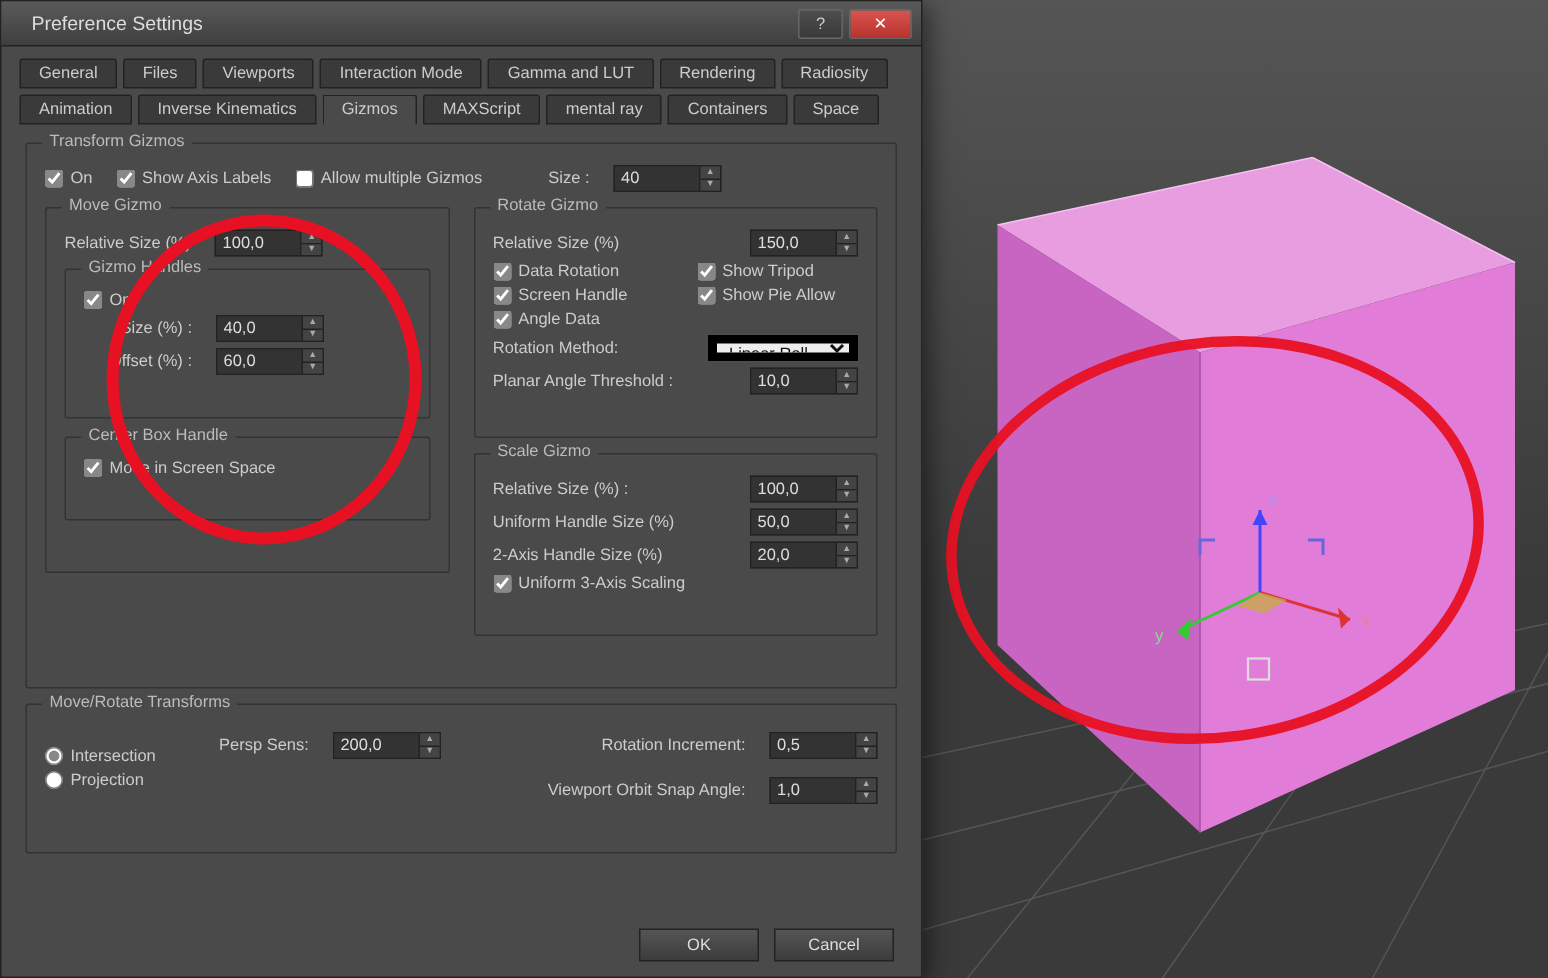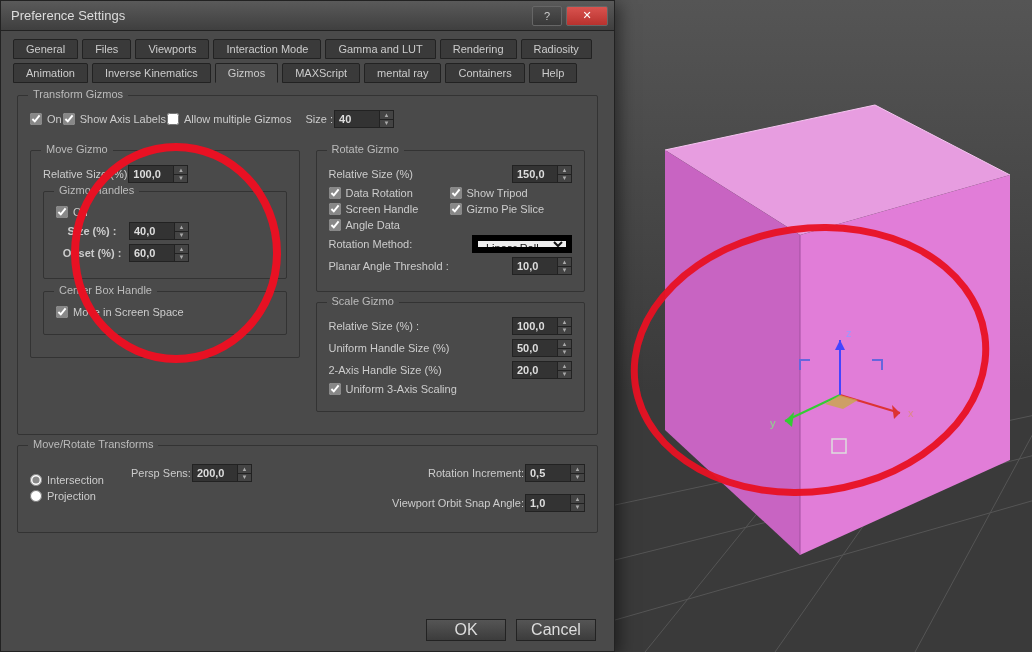--- a/index.html
+++ b/index.html
@@ -10,21 +10,21 @@
   background: linear-gradient(#555 0%, #3a3a3a 60%);
 }
 
 .dialog {
   position: absolute; left: 0; top: 0; width: 615px; height: 652px;
   background: #4a4a4a; border: 1px solid #222;
   box-shadow: 4px 4px 16px rgba(0,0,0,.5);
 }
 .titlebar {
   height: 30px; background: linear-gradient(#5a5a5a,#3f3f3f);
-  display: flex; align-items: center; padding: 0 6px 0 10px;
+  display: flex; align-items: center; padding: 0 6px 0 20px;
   color: #ddd; font-size: 13px; border-bottom: 1px solid #222;
 }
 .titlebar .title { flex: 1; }
 .titlebar .btns { display: flex; gap: 4px; }
 .titlebar .wbtn {
   width: 30px; height: 20px; border: 1px solid #666; background: linear-gradient(#4e4e4e,#393939);
   color: #ccc; font-size: 11px; display: flex; align-items: center; justify-content: center;
   border-radius: 2px;
 }
 .titlebar .wbtn.close { background: linear-gradient(#d9534f,#b8322e); color: #fff; width: 42px; }
@@ -36,40 +36,40 @@
   font-size: 11px; padding: 3px 12px; border-radius: 2px 2px 0 0;
   cursor: pointer;
 }
 .tab.active { background: #4a4a4a; border-bottom: 1px solid #4a4a4a; }
 
 .content {
   padding: 8px 16px; color: #ccc; font-size: 11px;
 }
 
 .group {
-  border: 1px solid #333; border-radius: 2px; padding: 10px 12px 12px;
+  border: 1px solid #333; border-radius: 2px; padding: 10px 12px 24px;
   margin-bottom: 10px; position: relative;
 }
 .group > .legend {
   position: absolute; top: -8px; left: 10px; background: #4a4a4a;
   padding: 0 5px; color: #bbb; font-size: 11px;
 }
 
-.row { display: flex; align-items: center; gap: 1px; margin: 4px 0; }
+.row { display: flex; align-items: center; gap: 16px; margin: 4px 0; }
 .cb { display: flex; align-items: center; gap: 5px; }
 .cb input { width: 12px; height: 12px; accent-color: #888; }
 .cb label, .lbl { color: #ccc; font-size: 11px; }
 
 .spinner {
   display: inline-flex; align-items: stretch;
   border: 1px solid #222; background: #333; height: 18px;
 }
 .spinner input {
-  width: 44px; background: #333; border: none; color: #ddd;
-  font-size: 11px; padding: 0 4px; outline: none; font-weight: bold;
+  width: 56px; background: #333; border: none; color: #ddd;
+  font-size: 11px; padding: 0 4px; outline: none;
 }
 .spinner .arrows {
   width: 14px; display: flex; flex-direction: column; border-left: 1px solid #222;
 }
 .spinner .arrows span {
   flex: 1; display: flex; align-items: center; justify-content: center;
   font-size: 6px; color: #aaa; background: #444; cursor: pointer;
 }
 .spinner .arrows span:first-child { border-bottom: 1px solid #222; }
 
@@ -82,29 +82,29 @@
 .col { flex: 1; }
 
 .radio { display: flex; align-items: center; gap: 5px; }
 .radio input { width: 12px; height: 12px; accent-color: #888; }
 
 .dlg-buttons {
   position: absolute; bottom: 10px; right: 18px; display: flex; gap: 10px;
 }
 .dlg-btn {
   width: 80px; height: 22px; background: linear-gradient(#555,#3c3c3c);
-  border: 1px solid #222; color: #ddd; font-size: 16px; cursor: pointer;
+  border: 1px solid #222; color: #ddd; font-size: 11px; cursor: pointer;
 }
 
 .annot {
   position: absolute; border: 6px solid #e81123; border-radius: 50%;
   pointer-events: none;
 }
 
-.lbl-r { text-align: center; display: inline-block; font-weight: bold; }
+.lbl-r { text-align: right; display: inline-block; }
 </style>
 </head>
 <body>
 
 <div class="viewport">
   <svg width="420" height="652" viewBox="0 0 420 652">
 
     <g stroke="#555" stroke-width="1">
       <line x1="0" y1="620" x2="420" y2="500"></line>
       <line x1="0" y1="560" x2="420" y2="455"></line>
@@ -161,21 +161,21 @@
         <div class="tab">Rendering</div>
         <div class="tab">Radiosity</div>
       </div>
     <div class="tabrow" id="tabrow2">
         <div class="tab">Animation</div>
         <div class="tab">Inverse Kinematics</div>
         <div class="tab active">Gizmos</div>
         <div class="tab">MAXScript</div>
         <div class="tab">mental ray</div>
         <div class="tab">Containers</div>
-        <div class="tab">Help</div>
+        <div class="tab">Space</div>
       </div>
   </div>
 
   <div class="content">
 
     <div class="group">
       <span class="legend">Transform Gizmos</span>
       <div class="row">
         <span class="cb">
             <input type="checkbox" checked="" style="">
@@ -193,21 +193,21 @@
         <span class="lbl">Size :</span>
         <span class="spinner">
             <input value="40" style="">
             <span class="arrows">
               <span>▲</span>
               <span>▼</span>
             </span>
           </span>
       </div>
 
-      <div class="cols" style="margin-top:22px;">
+      <div class="cols" style="margin-top:10px;">
 
         <div class="col">
           <div class="group">
             <span class="legend">Move Gizmo</span>
             <div class="row">
                 <span class="lbl">Relative Size (%)</span>
               <span class="spinner">
                   <input value="100,0" style="">
                   <span class="arrows">
                     <span>▲</span>
@@ -280,21 +280,21 @@
                   <label>Show Tripod</label>
                 </span>
             </div>
             <div class="row">
               <span class="cb" style="width:120px">
                   <input type="checkbox" checked="" style="">
                   <label>Screen Handle</label>
                 </span>
               <span class="cb">
                   <input type="checkbox" checked="" style="">
-                  <label>Gizmo Pie Slice</label>
+                  <label>Show Pie Allow</label>
                 </span>
             </div>
             <div class="row">
                 <span class="cb">
                   <input type="checkbox" checked="" style="">
                   <label>Angle Data</label>
                 </span>
               </div>
             <div class="row">
                 <span class="lbl">Rotation Method:</span>

